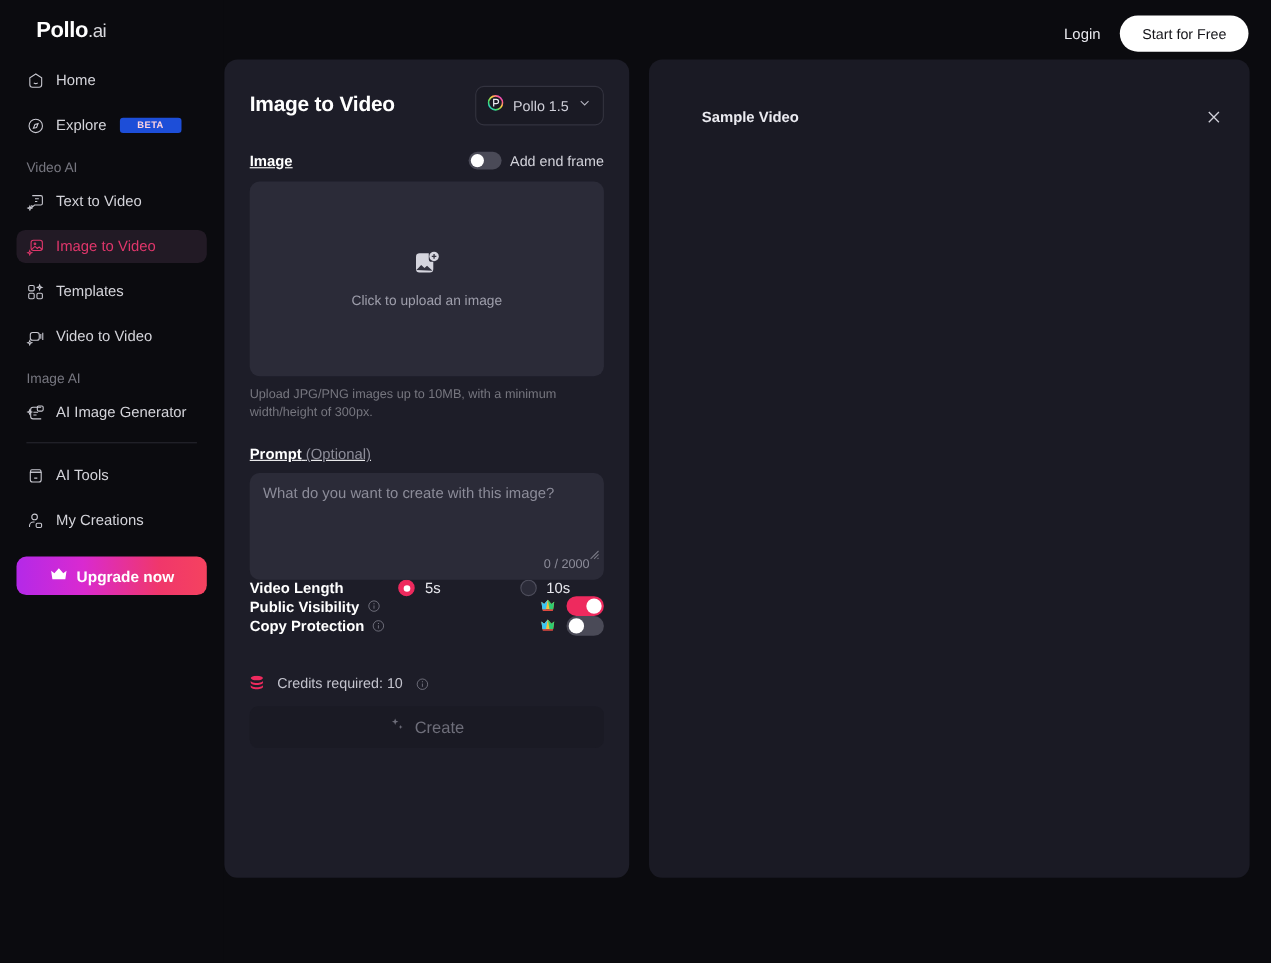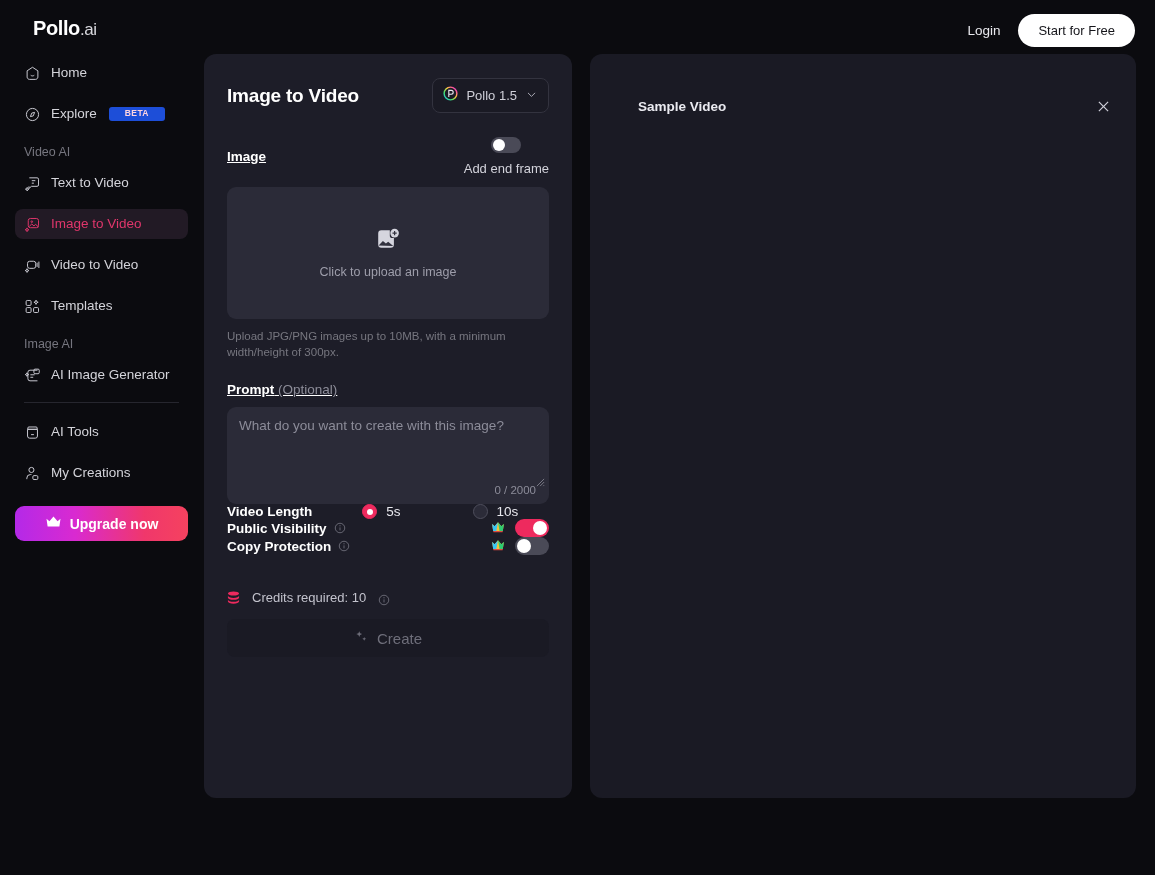--- a/index.html
+++ b/index.html
@@ -73,25 +73,25 @@
   .row-between { display: flex; align-items: center; justify-content: space-between; }
   .field-label { color: #ffffff; font-size: 13.5px; font-weight: bold; text-decoration: underline; }
   .field-label .opt { color: #8d8d99; font-weight: normal; }
 
   .tgl { width: 30px; height: 16px; border-radius: 9px; position: relative; cursor: pointer; background: #4a4a57; }
   .tgl .knob { position: absolute; top: 2px; left: 2px; width: 12px; height: 12px; border-radius: 50%; background: #fff; }
   .tgl.on { background: #ee2a5e; }
   .tgl.on .knob { left: auto; right: 2px; }
   .tgl.big { width: 34px; height: 18px; border-radius: 10px; }
   .tgl.big .knob { width: 14px; height: 14px; }
-  .endframe-wrap { display: flex; align-items: center; gap: 8px; flex-direction: column; }
+  .endframe-wrap { display: flex; align-items: center; gap: 8px; }
   .endframe-lbl { color: #d3d3db; font-size: 13px; }
 
   .upload-box {
-    margin-top: 11px; height: 132px; border-radius: 9px; background: #2b2b38;
+    margin-top: 11px; height: 177px; border-radius: 9px; background: #2b2b38;
     display: flex; flex-direction: column; align-items: center; justify-content: center; gap: 9px;
     cursor: pointer;
   }
   .upload-hint { color: #9e9eab; font-size: 12.5px; }
   .upload-note { color: #76767f; font-size: 11.5px; line-height: 1.4; margin-top: 9px; }
 
   .prompt-label { margin-top: 22px; }
   .prompt-box {
     margin-top: 10px; height: 97px; border-radius: 9px; background: #2b2b38;
     position: relative; padding: 11px 12px; cursor: text;
@@ -235,39 +235,39 @@
               <path d="M4.3 16.8l.75 1.9 1.9.75-1.9.75-.75 1.9-.75-1.9-1.9-.75 1.9-.75z"></path>
             </svg>
         </span>
         <span class="lbl">Image to Video</span>
       </div>
 
 
       <div class="nav-item">
         <span class="ic">
           <svg viewBox="0 0 24 24">
+              <rect x="3" y="3.5" width="7" height="7" rx="1.6"></rect>
+              <rect x="3" y="13.5" width="7" height="7" rx="1.6"></rect>
+              <rect x="13.5" y="13.5" width="7" height="7" rx="1.6"></rect>
+              <path d="M17 3l.85 2.15L20 6l-2.15.85L17 9l-.85-2.15L14 6l2.15-.85z"></path>
+            </svg>
+        </span>
+        <span class="lbl">Templates</span>
+      </div>
+
+      <div class="nav-item">
+        <span class="ic">
+          <svg viewBox="0 0 24 24">
               <rect x="5" y="6" width="11.5" height="10" rx="3"></rect>
               <path d="M18.5 8v6"></path>
               <path d="M21 6.5v9"></path>
               <path d="M4.3 16.5l.75 1.9 1.9.75-1.9.75-.75 1.9-.75-1.9-1.9-.75 1.9-.75z"></path>
             </svg>
         </span>
         <span class="lbl">Video to Video</span>
-      </div>
-
-      <div class="nav-item">
-        <span class="ic">
-          <svg viewBox="0 0 24 24">
-              <rect x="3" y="3.5" width="7" height="7" rx="1.6"></rect>
-              <rect x="3" y="13.5" width="7" height="7" rx="1.6"></rect>
-              <rect x="13.5" y="13.5" width="7" height="7" rx="1.6"></rect>
-              <path d="M17 3l.85 2.15L20 6l-2.15.85L17 9l-.85-2.15L14 6l2.15-.85z"></path>
-            </svg>
-        </span>
-        <span class="lbl">Templates</span>
       </div>
 
       <div class="sect-label">Image AI</div>
 
       <div class="nav-item">
         <span class="ic">
           <svg viewBox="0 0 24 24">
               <path d="M19 4.5H8.5a3 3 0 0 0-3 3v9a3 3 0 0 0 3 3H19"></path>
               <rect x="14" y="3" width="7.5" height="6.5" rx="1.6"></rect>
               <path d="M9 11h6M9 14.5h4"></path>

